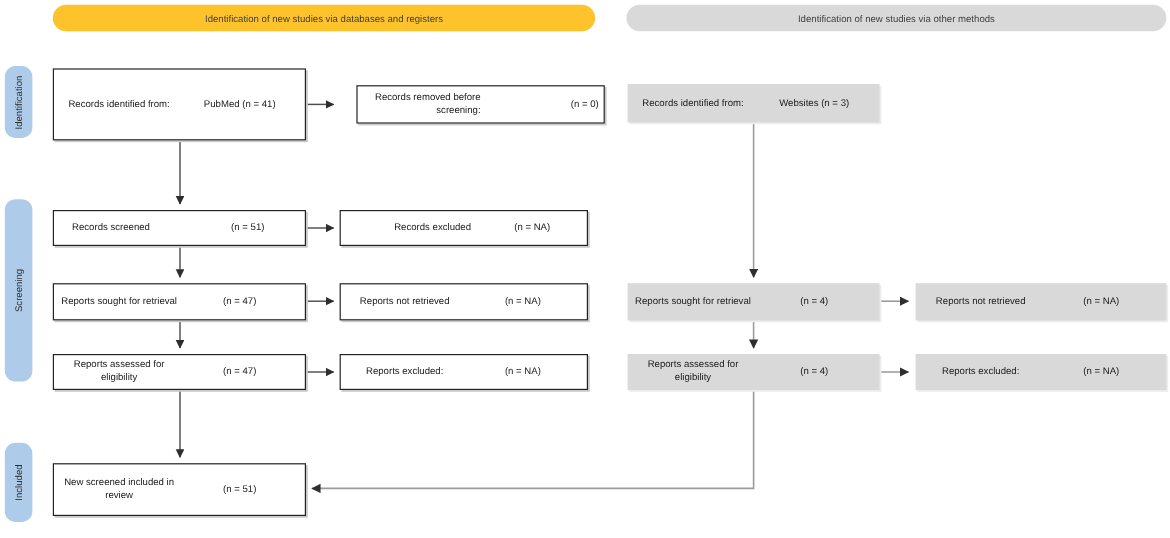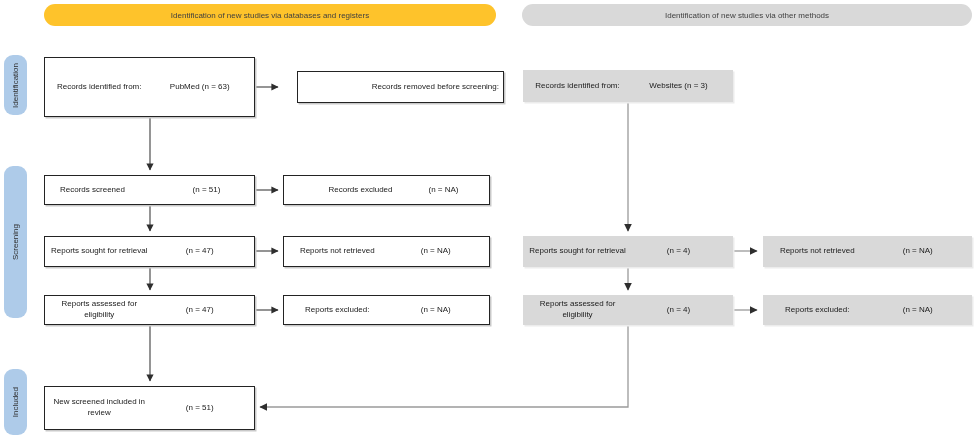--- a/index.html
+++ b/index.html
@@ -82,24 +82,25 @@
   </div>
   <div class="stage" style="left:4px;top:166px;width:23px;height:152px;">
     <span>Screening</span>
   </div>
   <div class="stage" style="left:4px;top:369px;width:23px;height:66px;">
     <span>Included</span>
   </div>
 
   <div class="box white" style="left:44px;top:57px;width:211px;height:60px;">
     <div>Records identified from:</div>
-    <div>PubMed (n = 63)</div>
+    <div>PubMed (n = 41)</div>
   </div>
   <div class="box white" style="left:297px;top:71px;width:207px;height:32px;text-align:right;">
     <div>Records removed before screening:</div>
+    <div>(n = 0)</div>
   </div>
   <div class="box white" style="left:44px;top:175px;width:211px;height:30px;gap:27px;">
     <div>Records screened</div>
     <div>(n = 51)</div>
   </div>
   <div class="box white" style="left:283px;top:175px;width:207px;height:30px;padding-left:35px;">
     <div>Records excluded</div>
     <div>(n = NA)</div>
   </div>
   <div class="box white" style="left:44px;top:236px;width:211px;height:31px;">

